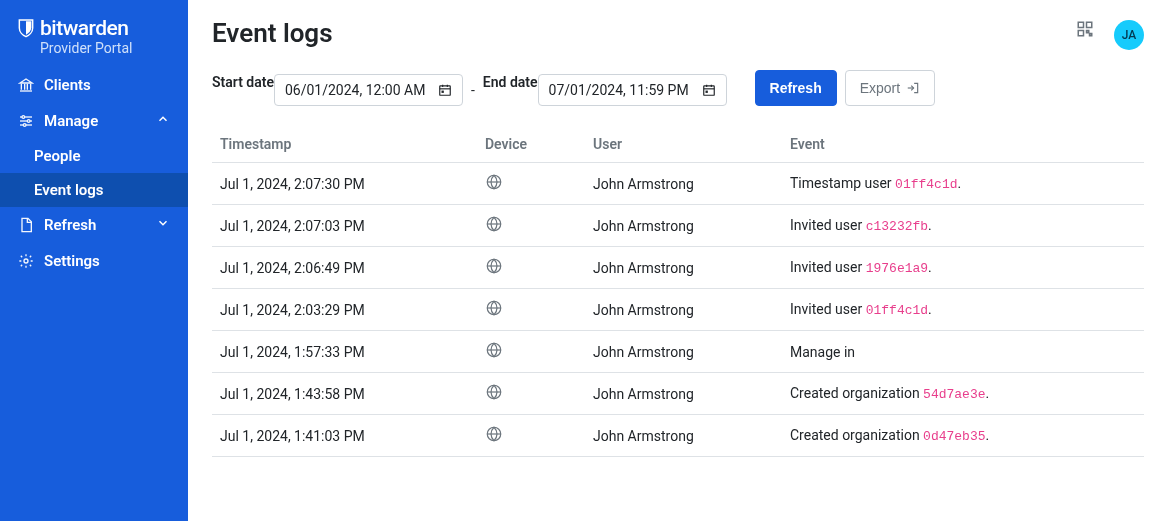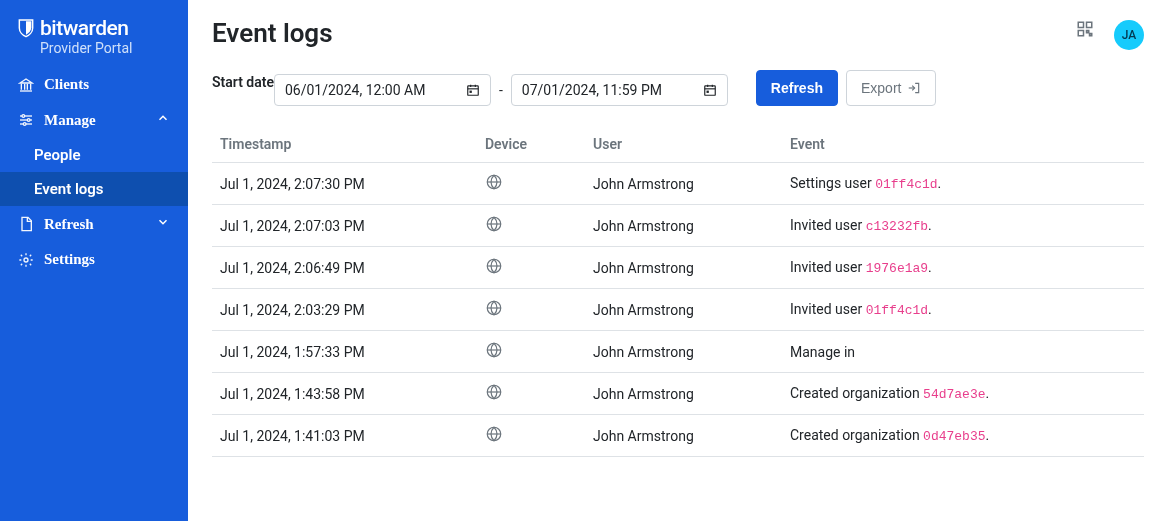--- a/index.html
+++ b/index.html
@@ -58,21 +58,20 @@
       list-style: none;
     }
     .nav-item {
       display: flex;
       align-items: center;
       padding: 9px 18px;
       font-size: 15px;
       font-weight: 600;
       cursor: pointer;
       position: relative;
-      font-family: Liberation Serif, serif;
     }
     .nav-item .chev {
       margin-left: auto;
     }
     .nav-sub {
       list-style: none;
     }
     .nav-sub-item {
       padding: 8px 18px 8px 34px;
       font-size: 15px;
@@ -147,21 +146,21 @@
       font-weight: 600;
       color: #212529;
       margin-bottom: 6px;
     }
     .date-input {
       display: flex;
       align-items: center;
       border: 1px solid #ced4da;
       border-radius: 4px;
       padding: 7px 10px;
-      width: 217px;
+      width: 189px;
       background: #fff;
       justify-content: space-between;
     }
     .date-input .val {
       font-size: 14px;
       color: #212529;
     }
     .cal-icon {
       width: 14px;
       height: 14px;
@@ -338,20 +337,21 @@
           <line x1="8" y1="3" x2="8" y2="7" stroke="currentColor" stroke-width="2"></line>
           <line x1="16" y1="3" x2="16" y2="7" stroke="currentColor" stroke-width="2"></line>
           <rect x="6" y="13" width="4" height="4"></rect>
         </svg>
       </div>
     </div>
 
     <div class="dash">-</div>
 
     <div class="field-group">
+      <label class="field-label">End date</label>
       <div class="date-input">
         <span class="val">07/01/2024, 11:59 PM</span>
         <svg class="cal-icon" viewBox="0 0 24 24" fill="currentColor">
           <rect x="3" y="5" width="18" height="16" rx="1" fill="none" stroke="currentColor" stroke-width="2"></rect>
           <line x1="3" y1="10" x2="21" y2="10" stroke="currentColor" stroke-width="2"></line>
           <line x1="8" y1="3" x2="8" y2="7" stroke="currentColor" stroke-width="2"></line>
           <line x1="16" y1="3" x2="16" y2="7" stroke="currentColor" stroke-width="2"></line>
           <rect x="6" y="13" width="4" height="4"></rect>
         </svg>
       </div>
@@ -382,21 +382,21 @@
     </thead>
     <tbody id="event-rows">
     <tr>
           <td>Jul 1, 2024, 2:07:30 PM</td>
           <td><svg class="device-icon" viewBox="0 0 24 24" fill="none" stroke="currentColor" stroke-width="1.6">
               <circle cx="12" cy="12" r="9"></circle>
               <path d="M3 12h18"></path>
               <path d="M12 3c2.5 2.5 4 5.5 4 9s-1.5 6.5-4 9c-2.5-2.5-4-5.5-4-9s1.5-6.5 4-9z"></path>
             </svg></td>
           <td>John Armstrong</td>
-          <td><span>Settings user </span><span class="code">01ff4c1d</span><span>.</span></td>
+          <td><span>Timestamp user </span><span class="code">01ff4c1d</span><span>.</span></td>
         </tr>
         <tr>
           <td>Jul 1, 2024, 2:07:03 PM</td>
           <td><svg class="device-icon" viewBox="0 0 24 24" fill="none" stroke="currentColor" stroke-width="1.6">
               <circle cx="12" cy="12" r="9"></circle>
               <path d="M3 12h18"></path>
               <path d="M12 3c2.5 2.5 4 5.5 4 9s-1.5 6.5-4 9c-2.5-2.5-4-5.5-4-9s1.5-6.5 4-9z"></path>
             </svg></td>
           <td>John Armstrong</td>
           <td><span>Invited user </span><span class="code">c13232fb</span><span>.</span></td>

